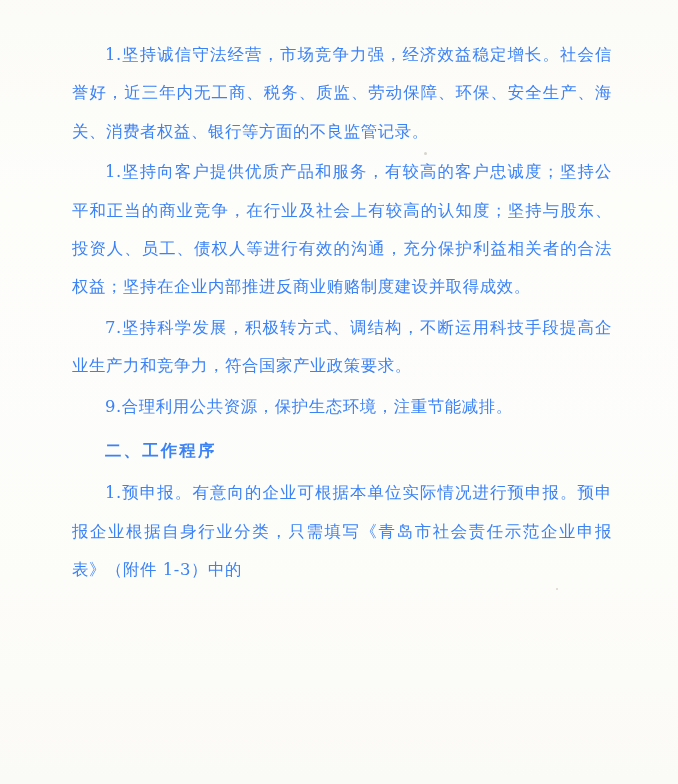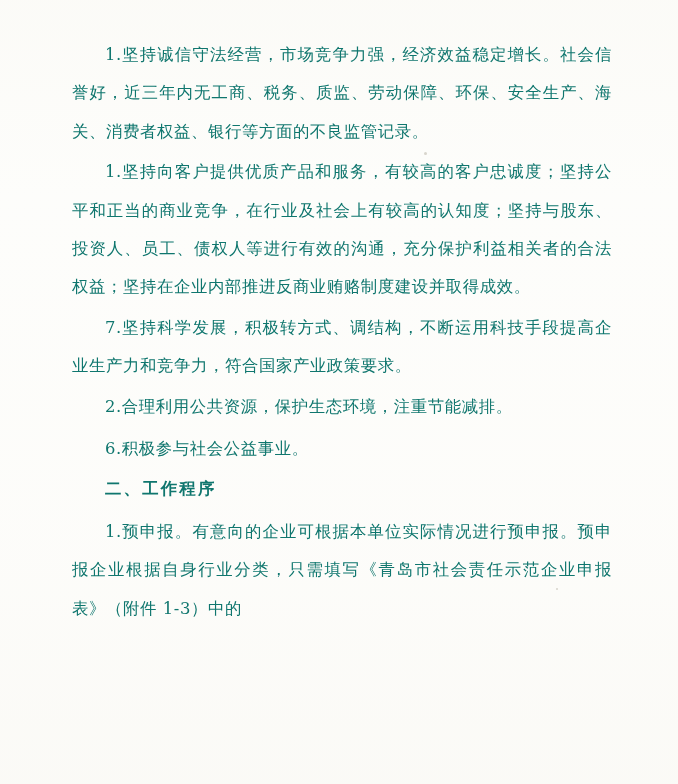--- a/index.html
+++ b/index.html
@@ -27,21 +27,21 @@
     position: absolute;
     left: 0; top: 0; right: 0; bottom: 0;
     background:
       linear-gradient(180deg, rgba(250,249,244,0.55) 0%, rgba(253,253,250,0.2) 25%, rgba(252,251,247,0.35) 70%, rgba(249,248,243,0.6) 100%);
     pointer-events: none;
   }
   .para {
     position: relative;
     font-size: 16.4px;
     line-height: 38.4px;
-    color: #0f766e;
+    color: #3b82f6;
     text-align: justify;
     text-justify: inter-ideograph;
     letter-spacing: 0.6px;
     margin: 0 0 0 0;
     text-indent: 0;
   }
   .para.indent {
     text-indent: 33px;
   }
   .para.bold {
@@ -67,26 +67,25 @@
 
   <p class="para indent">1.坚持诚信守法经营，市场竞争力强，经济效益稳定增长。社会信誉好，近三年内无工商、税务、质监、劳动保障、环保、安全生产、海关、消费者权益、银行等方面的不良监管记录。</p>
   <div class="spacer-sm"></div>
 
   <p class="para indent">1.坚持向客户提供优质产品和服务，有较高的客户忠诚度；坚持公平和正当的商业竞争，在行业及社会上有较高的认知度；坚持与股东、投资人、员工、债权人等进行有效的沟通，充分保护利益相关者的合法权益；坚持在企业内部推进反商业贿赂制度建设并取得成效。</p>
   <div class="spacer-sm"></div>
 
   <p class="para indent">7.坚持科学发展，积极转方式、调结构，不断运用科技手段提高企业生产力和竞争力，符合国家产业政策要求。</p>
   <div class="spacer-sm"></div>
 
-  <p class="para indent">2.合理利用公共资源，保护生态环境，注重节能减排。</p>
+  <p class="para indent">9.合理利用公共资源，保护生态环境，注重节能减排。</p>
   <div class="spacer-sm"></div>
 
   <div class="spacer-sm"></div>
 
-  <p class="para indent">6.积极参与社会公益事业。</p>
   <div class="spacer-sm"></div>
 
   <p class="para indent bold">二、工作程序</p>
   <div class="spacer-sm"></div>
 
   <div class="spacer-sm"></div>
 
   <p class="para indent"><span>1.预申报。有意向的企业可根据本单位实际情况进行预申报。预申报企业根据自身行业分类，只需填写《青岛市社会责任示范企业申报表》（附件 1-3）中的</span></p>
 
 </div>

